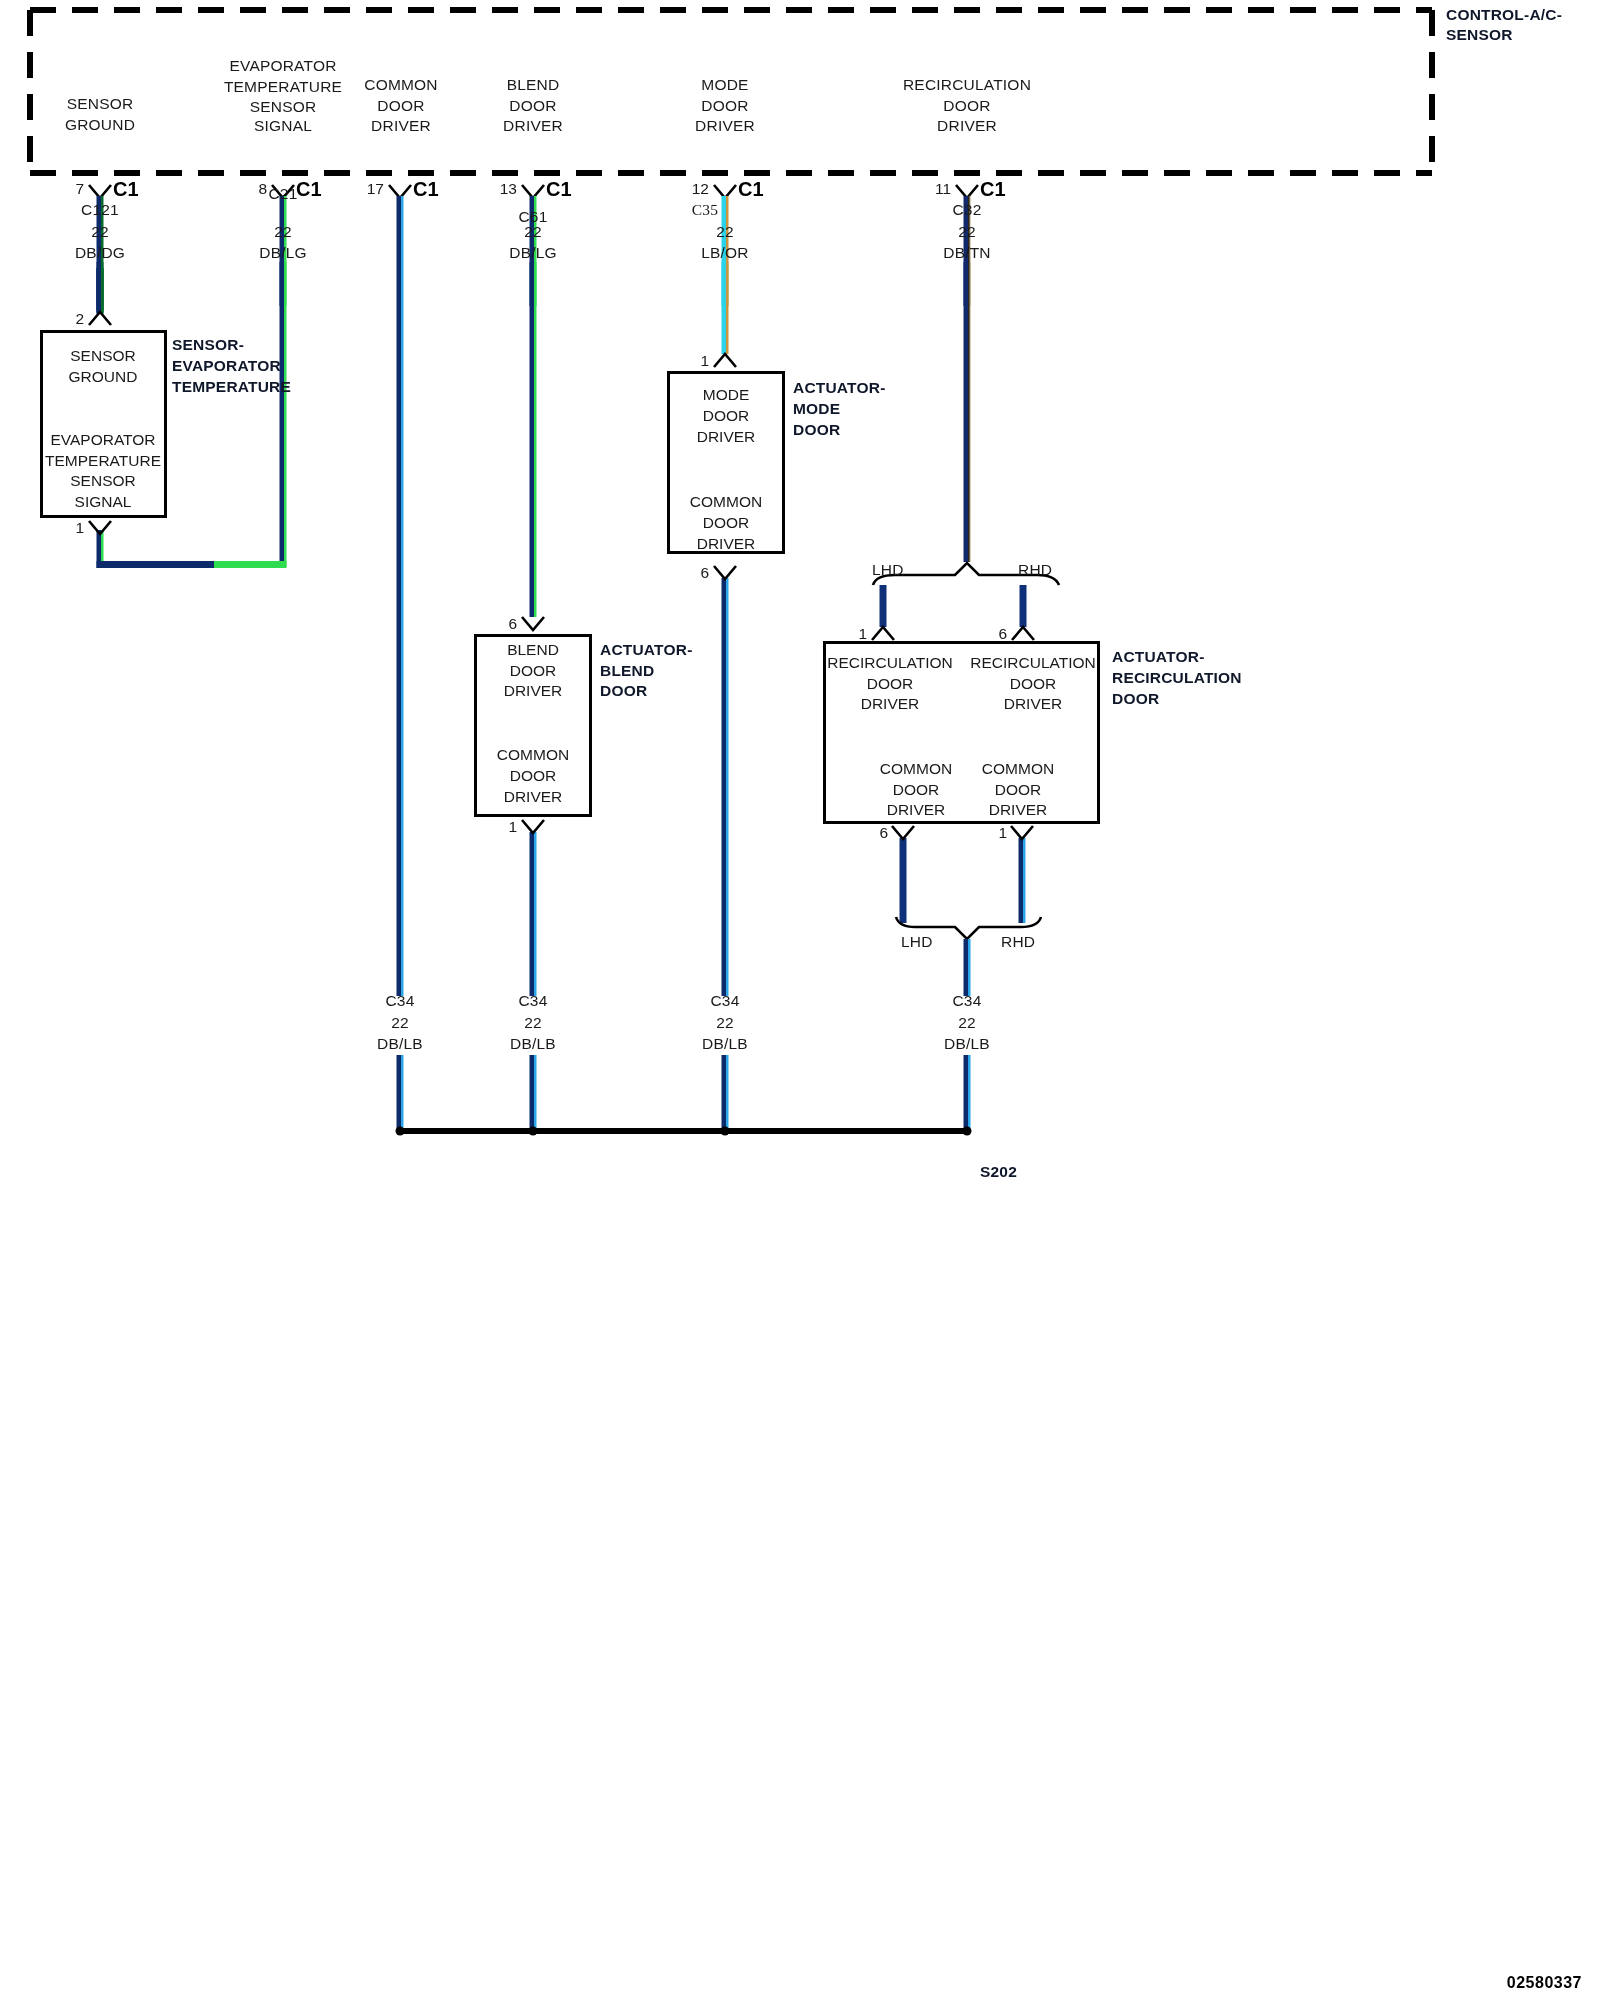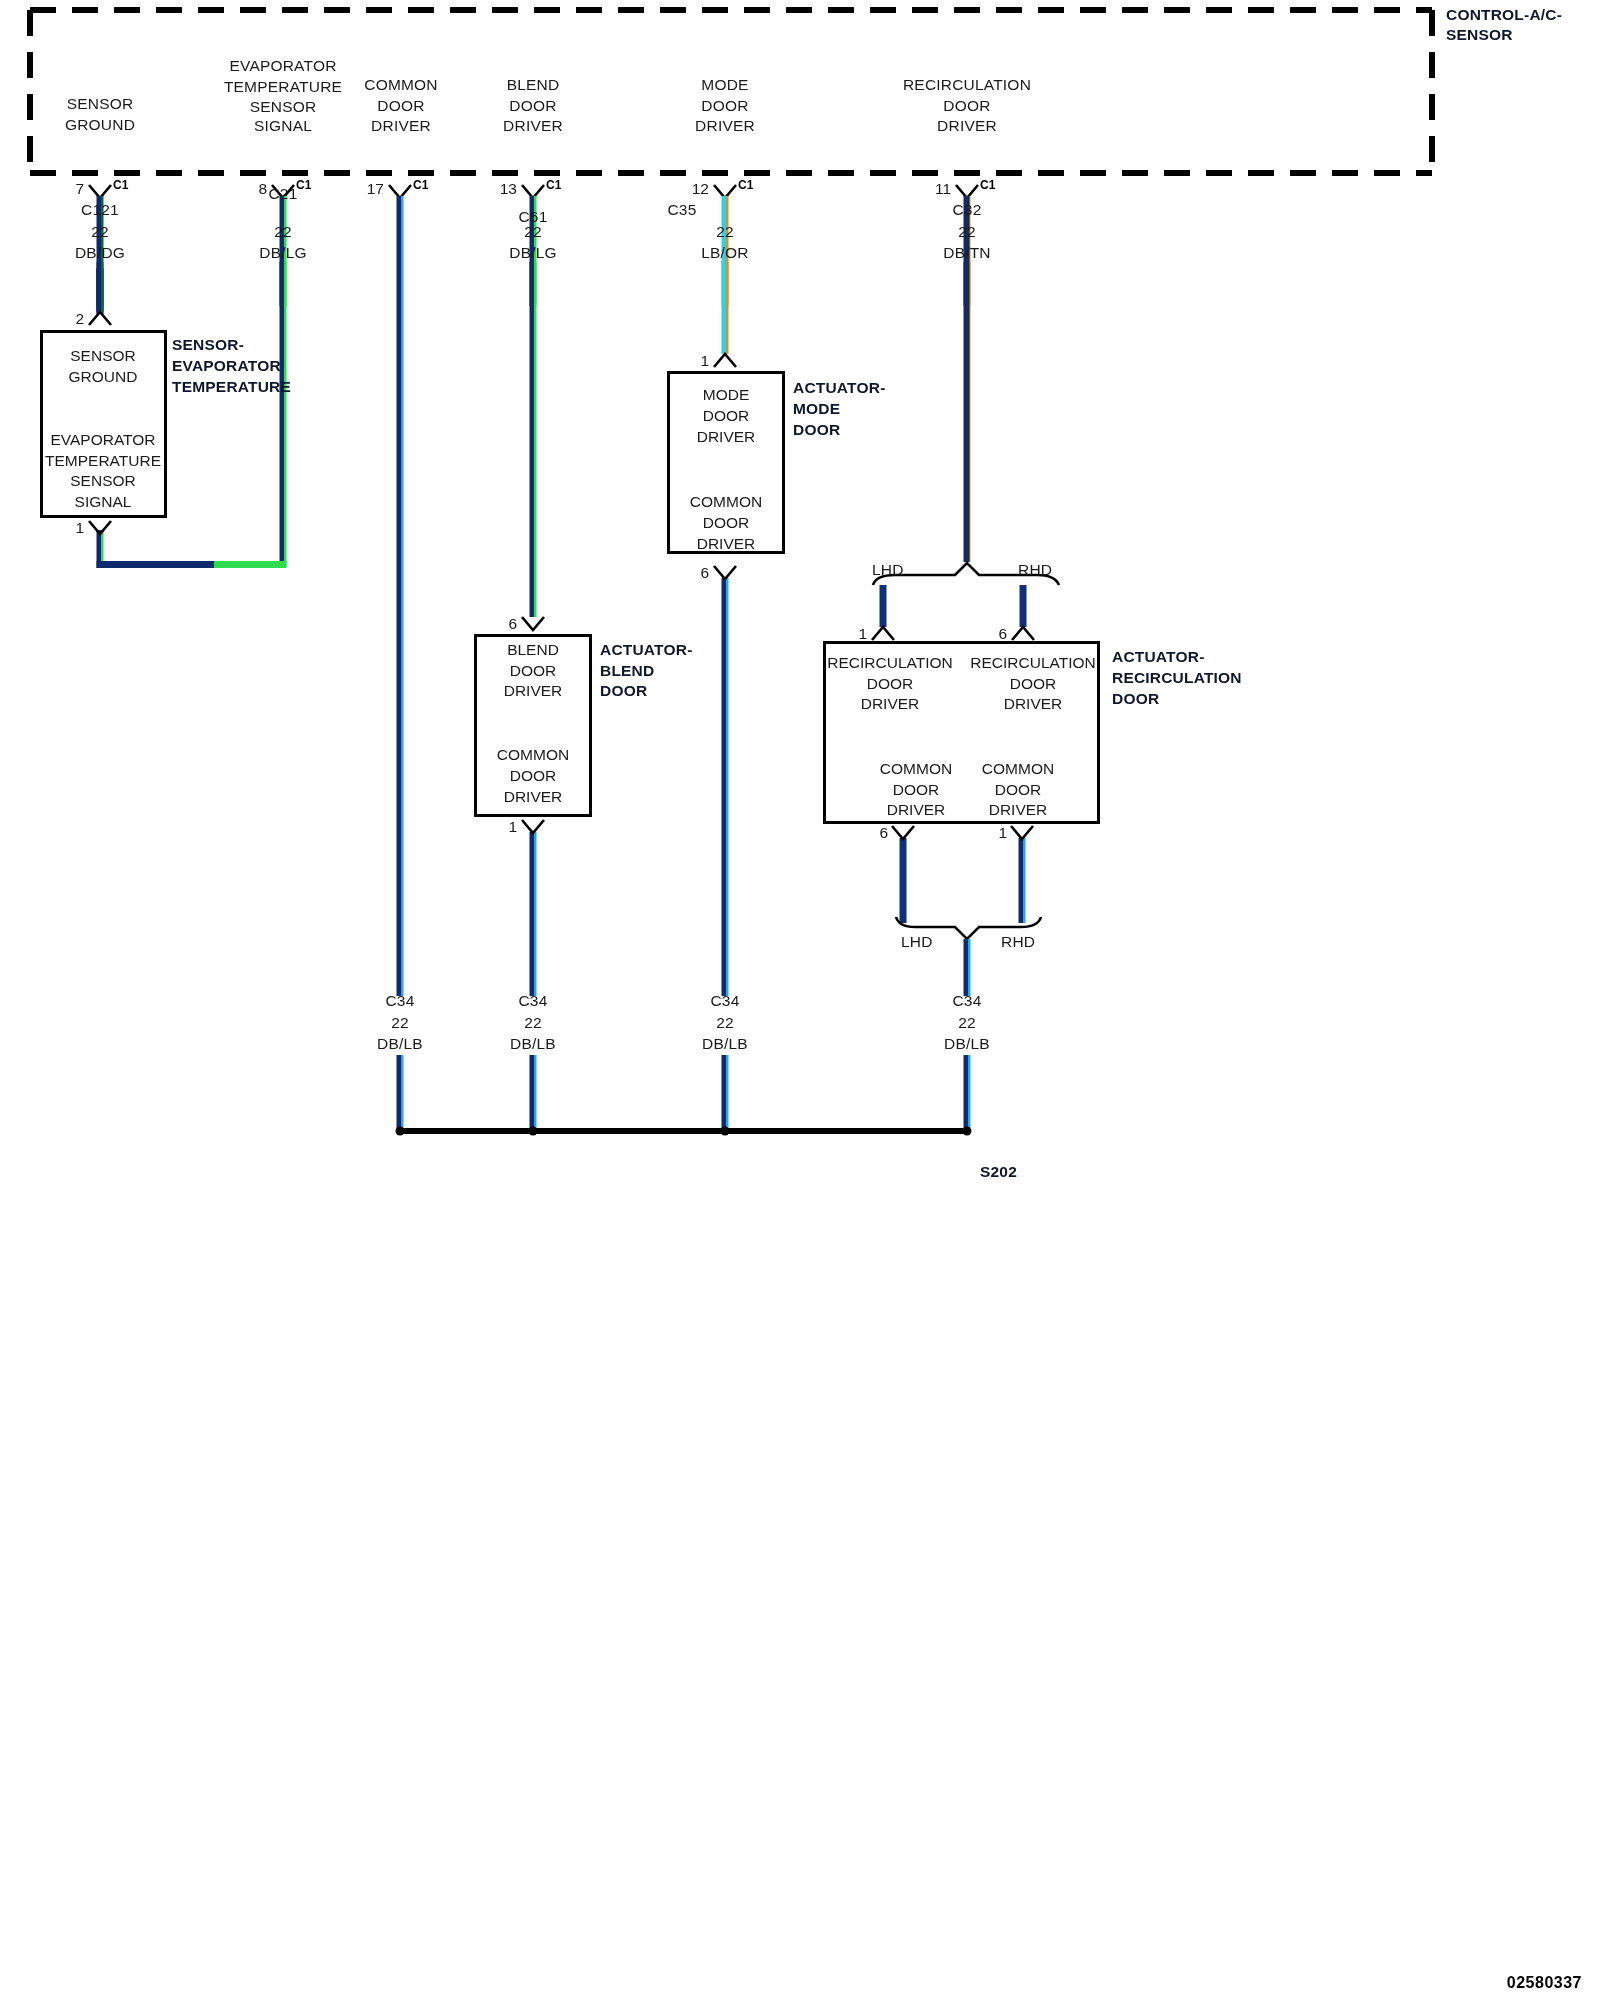--- a/index.html
+++ b/index.html
@@ -4,21 +4,21 @@
 <style>
   html,body{margin:0;padding:0;background:#fff;}
   body{width:1600px;height:2000px;position:relative;font-family:"Liberation Sans",sans-serif;overflow:hidden;}
   #sheet{position:absolute;inset:0;width:1600px;height:2000px;}
   .lbl{position:absolute;font-size:15.5px;color:#1a1a1a;white-space:nowrap;line-height:26px;letter-spacing:.2px;}
   .lbl.ctr{transform:translateX(-50%);text-align:center;}
   .lbl.bold{font-weight:bold;color:#0f172a;}
   .box{position:absolute;border:3px solid #000;background:#fff;box-sizing:border-box;}
   .boxtxt{position:absolute;transform:translateX(-50%);text-align:center;font-size:15.5px;color:#1a1a1a;line-height:26px;white-space:nowrap;}
   .pinnum{position:absolute;font-size:15.5px;color:#1a1a1a;transform:translate(-100%,0);white-space:nowrap;}
-  .c1lab{position:absolute;font-size:12px;font-weight:bold;color:#000;white-space:nowrap;}
+  .c1lab{position:absolute;font-size:20px;font-weight:bold;color:#000;white-space:nowrap;}
   .dot{position:absolute;width:9px;height:9px;background:#000;border-radius:50%;transform:translate(-50%,-50%);}
   svg{position:absolute;top:0;left:0;overflow:visible;}
   #refnum{position:absolute;right:18px;bottom:8px;font-size:16px;font-weight:bold;color:#000;letter-spacing:.5px;}
 </style>
 </head>
 <body>
 
 <div id="sheet">
 
   <svg width="1600" height="2000">
@@ -239,21 +239,21 @@
   <div class="lbl ctr" style="left:100px;top:240px;">DB/DG</div>
 
   <div class="lbl ctr" style="left:283px;top:181px;">C21</div>
   <div class="lbl ctr" style="left:283px;top:219px;">22</div>
   <div class="lbl ctr" style="left:283px;top:240px;">DB/LG</div>
 
   <div class="lbl ctr" style="left:533px;top:204px;">C61</div>
   <div class="lbl ctr" style="left:533px;top:219px;">22</div>
   <div class="lbl ctr" style="left:533px;top:240px;">DB/LG</div>
 
-  <div class="lbl ctr" style="left:682px;top:197px;">C35</div>
+  <div class="lbl ctr" style="left:705px;top:197px;font-family:Liberation Serif, serif;">C35</div>
   <div class="lbl ctr" style="left:725px;top:219px;">22</div>
   <div class="lbl ctr" style="left:725px;top:240px;">LB/OR</div>
 
   <div class="lbl ctr" style="left:967px;top:197px;">C32</div>
   <div class="lbl ctr" style="left:967px;top:219px;">22</div>
   <div class="lbl ctr" style="left:967px;top:240px;">DB/TN</div>
 
   <div class="pinnum" style="left:84px;top:310px;">2</div>
   <div class="box" style="left:40px;top:330px;width:127px;height:188px;"></div>
   <div class="boxtxt" style="left:103px;top:343px;">SENSOR</div>

